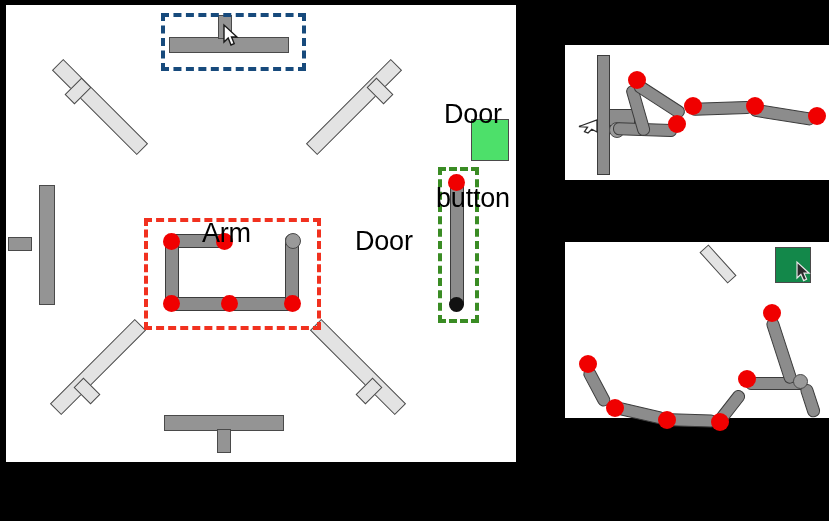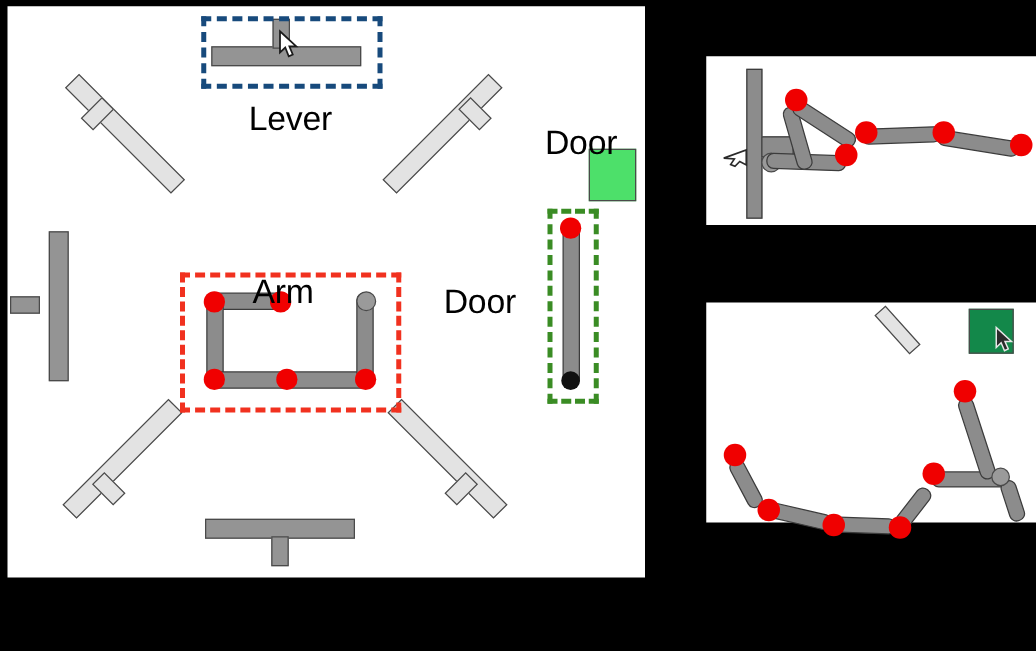--- a/index.html
+++ b/index.html
@@ -122,34 +122,34 @@
       <div class="joint" style="left:442px;top:169px;width:17px;height:17px;"></div>
       <div class="joint black" style="left:443px;top:292px;width:15px;height:15px;"></div>
     </div>
 
     <div class="btn" id="door-button"></div>
 
     <div class="dash-box" id="box-lever"></div>
     <div class="dash-box" id="box-arm"></div>
     <div class="dash-box" id="box-door"></div>
 
-    <div class="label" id="label-lever">Lever</div>
     <div class="label" id="label-arm">Arm</div>
     <div class="label" id="label-door">Door</div>
 
     <div class="cursor" style="left:218px;top:20px;">
       <svg width="18" height="24" viewBox="0 0 18 24">
         <polygon points="0,0 0,17 4.2,13 7,20 10.2,18.6 7.5,12 13,12" fill="#ffffff" stroke="#1a1a1a" stroke-width="1.4"></polygon>
       </svg>
     </div>
 
   </div>
 
   <div class="label" id="label-doorbutton">
     <div>Door</div>
+    <div>button</div>
   </div>
 
   <div class="panel" id="topright-panel">
 
     <div class="link" style="left:32px;top:10px;width:13px;height:120px;border-radius:0;"></div>
 
     <div class="link" style="left:44px;top:64px;width:26px;height:17px;border-radius:0;"></div>
     <div class="joint grey" style="left:44px;top:77px;width:14px;height:14px;"></div>
 
     <div class="link r" style="left:48px;top:77px;width:64px;height:13px;transform:rotate(2deg);transform-origin:left center;"></div>

